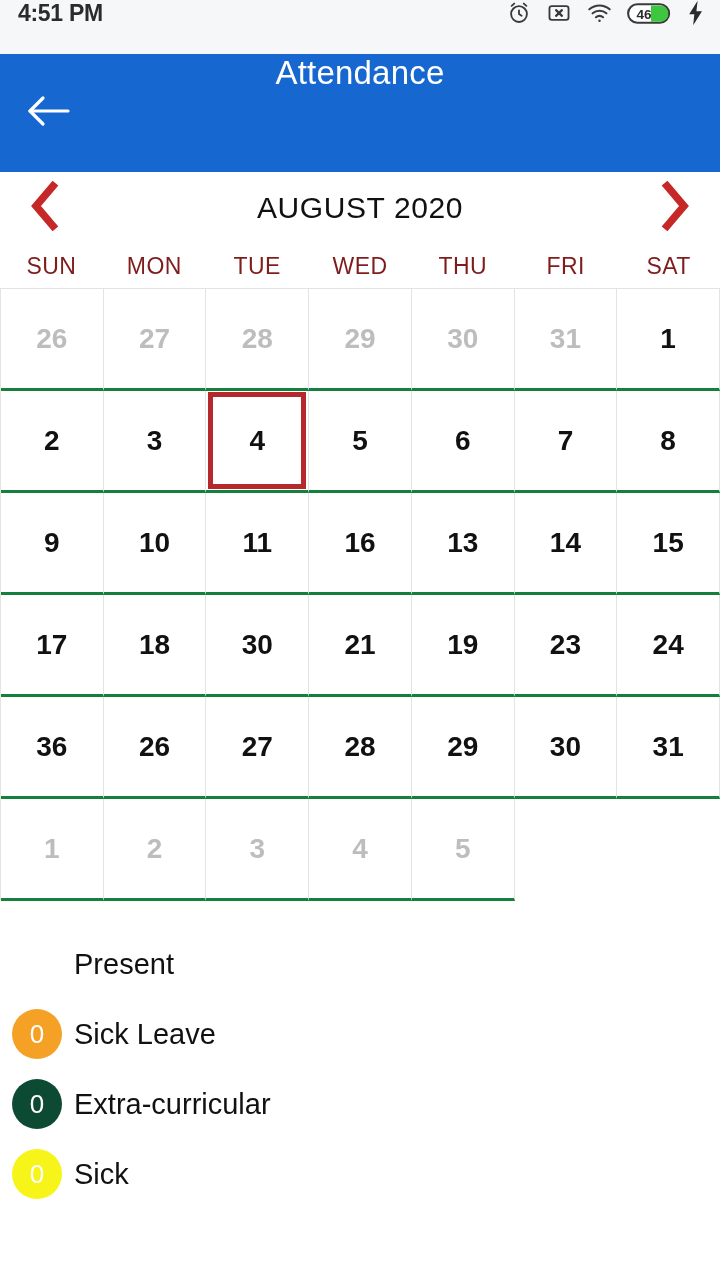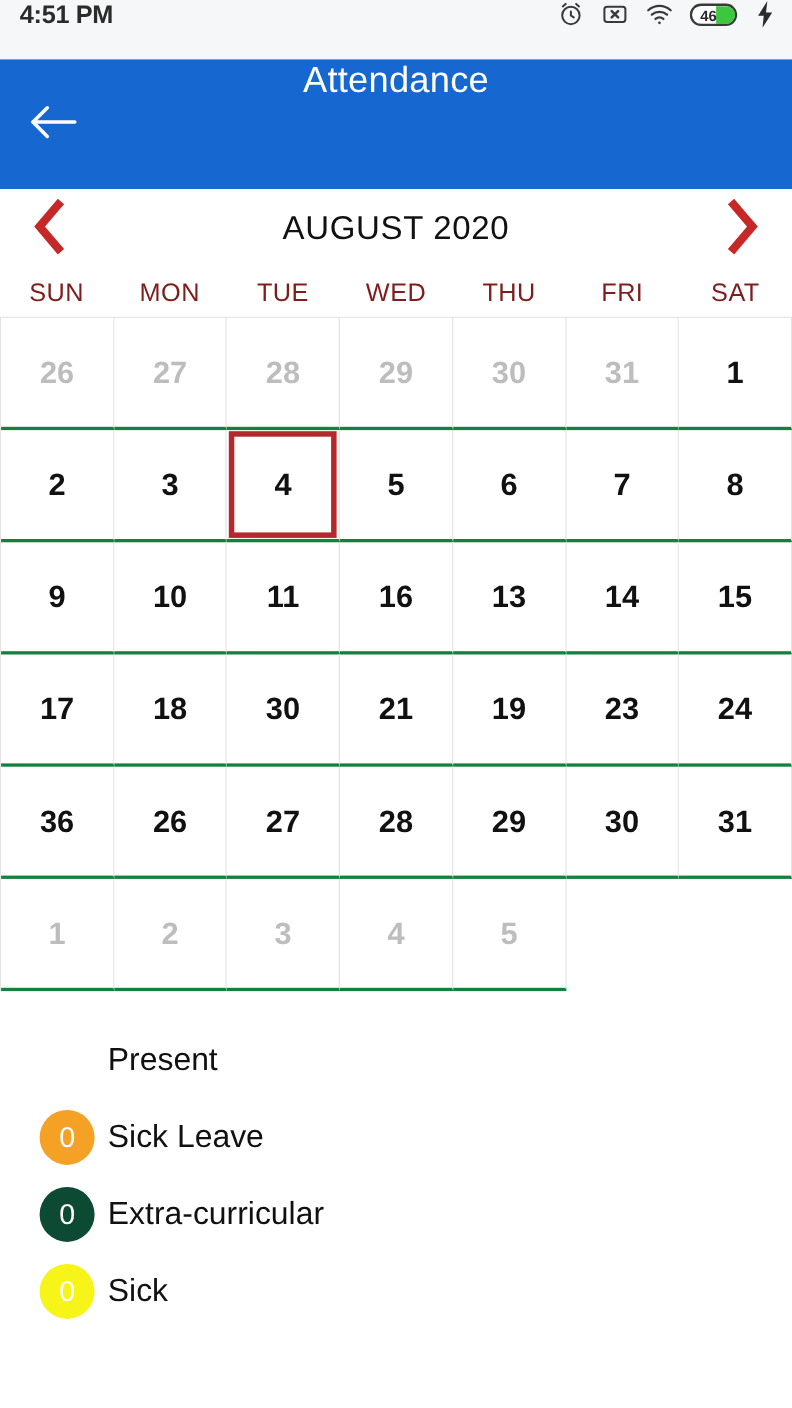--- a/index.html
+++ b/index.html
@@ -158,21 +158,21 @@
     height: 70px;
     align-items: center;
   }
   .legend-item {
     width: 50%;
     display: flex;
     align-items: center;
     box-sizing: border-box;
     padding-left: 20px;
   }
-  .legend-col-left  { padding-left: 36px; }
+  .legend-col-left  { padding-left: 12px; }
   .legend-col-right { padding-left: 368px; }
 
   .legend-badge {
     width: 50px;
     height: 50px;
     border-radius: 50%;
     display: flex;
     align-items: center;
     justify-content: center;
     flex: 0 0 auto;

